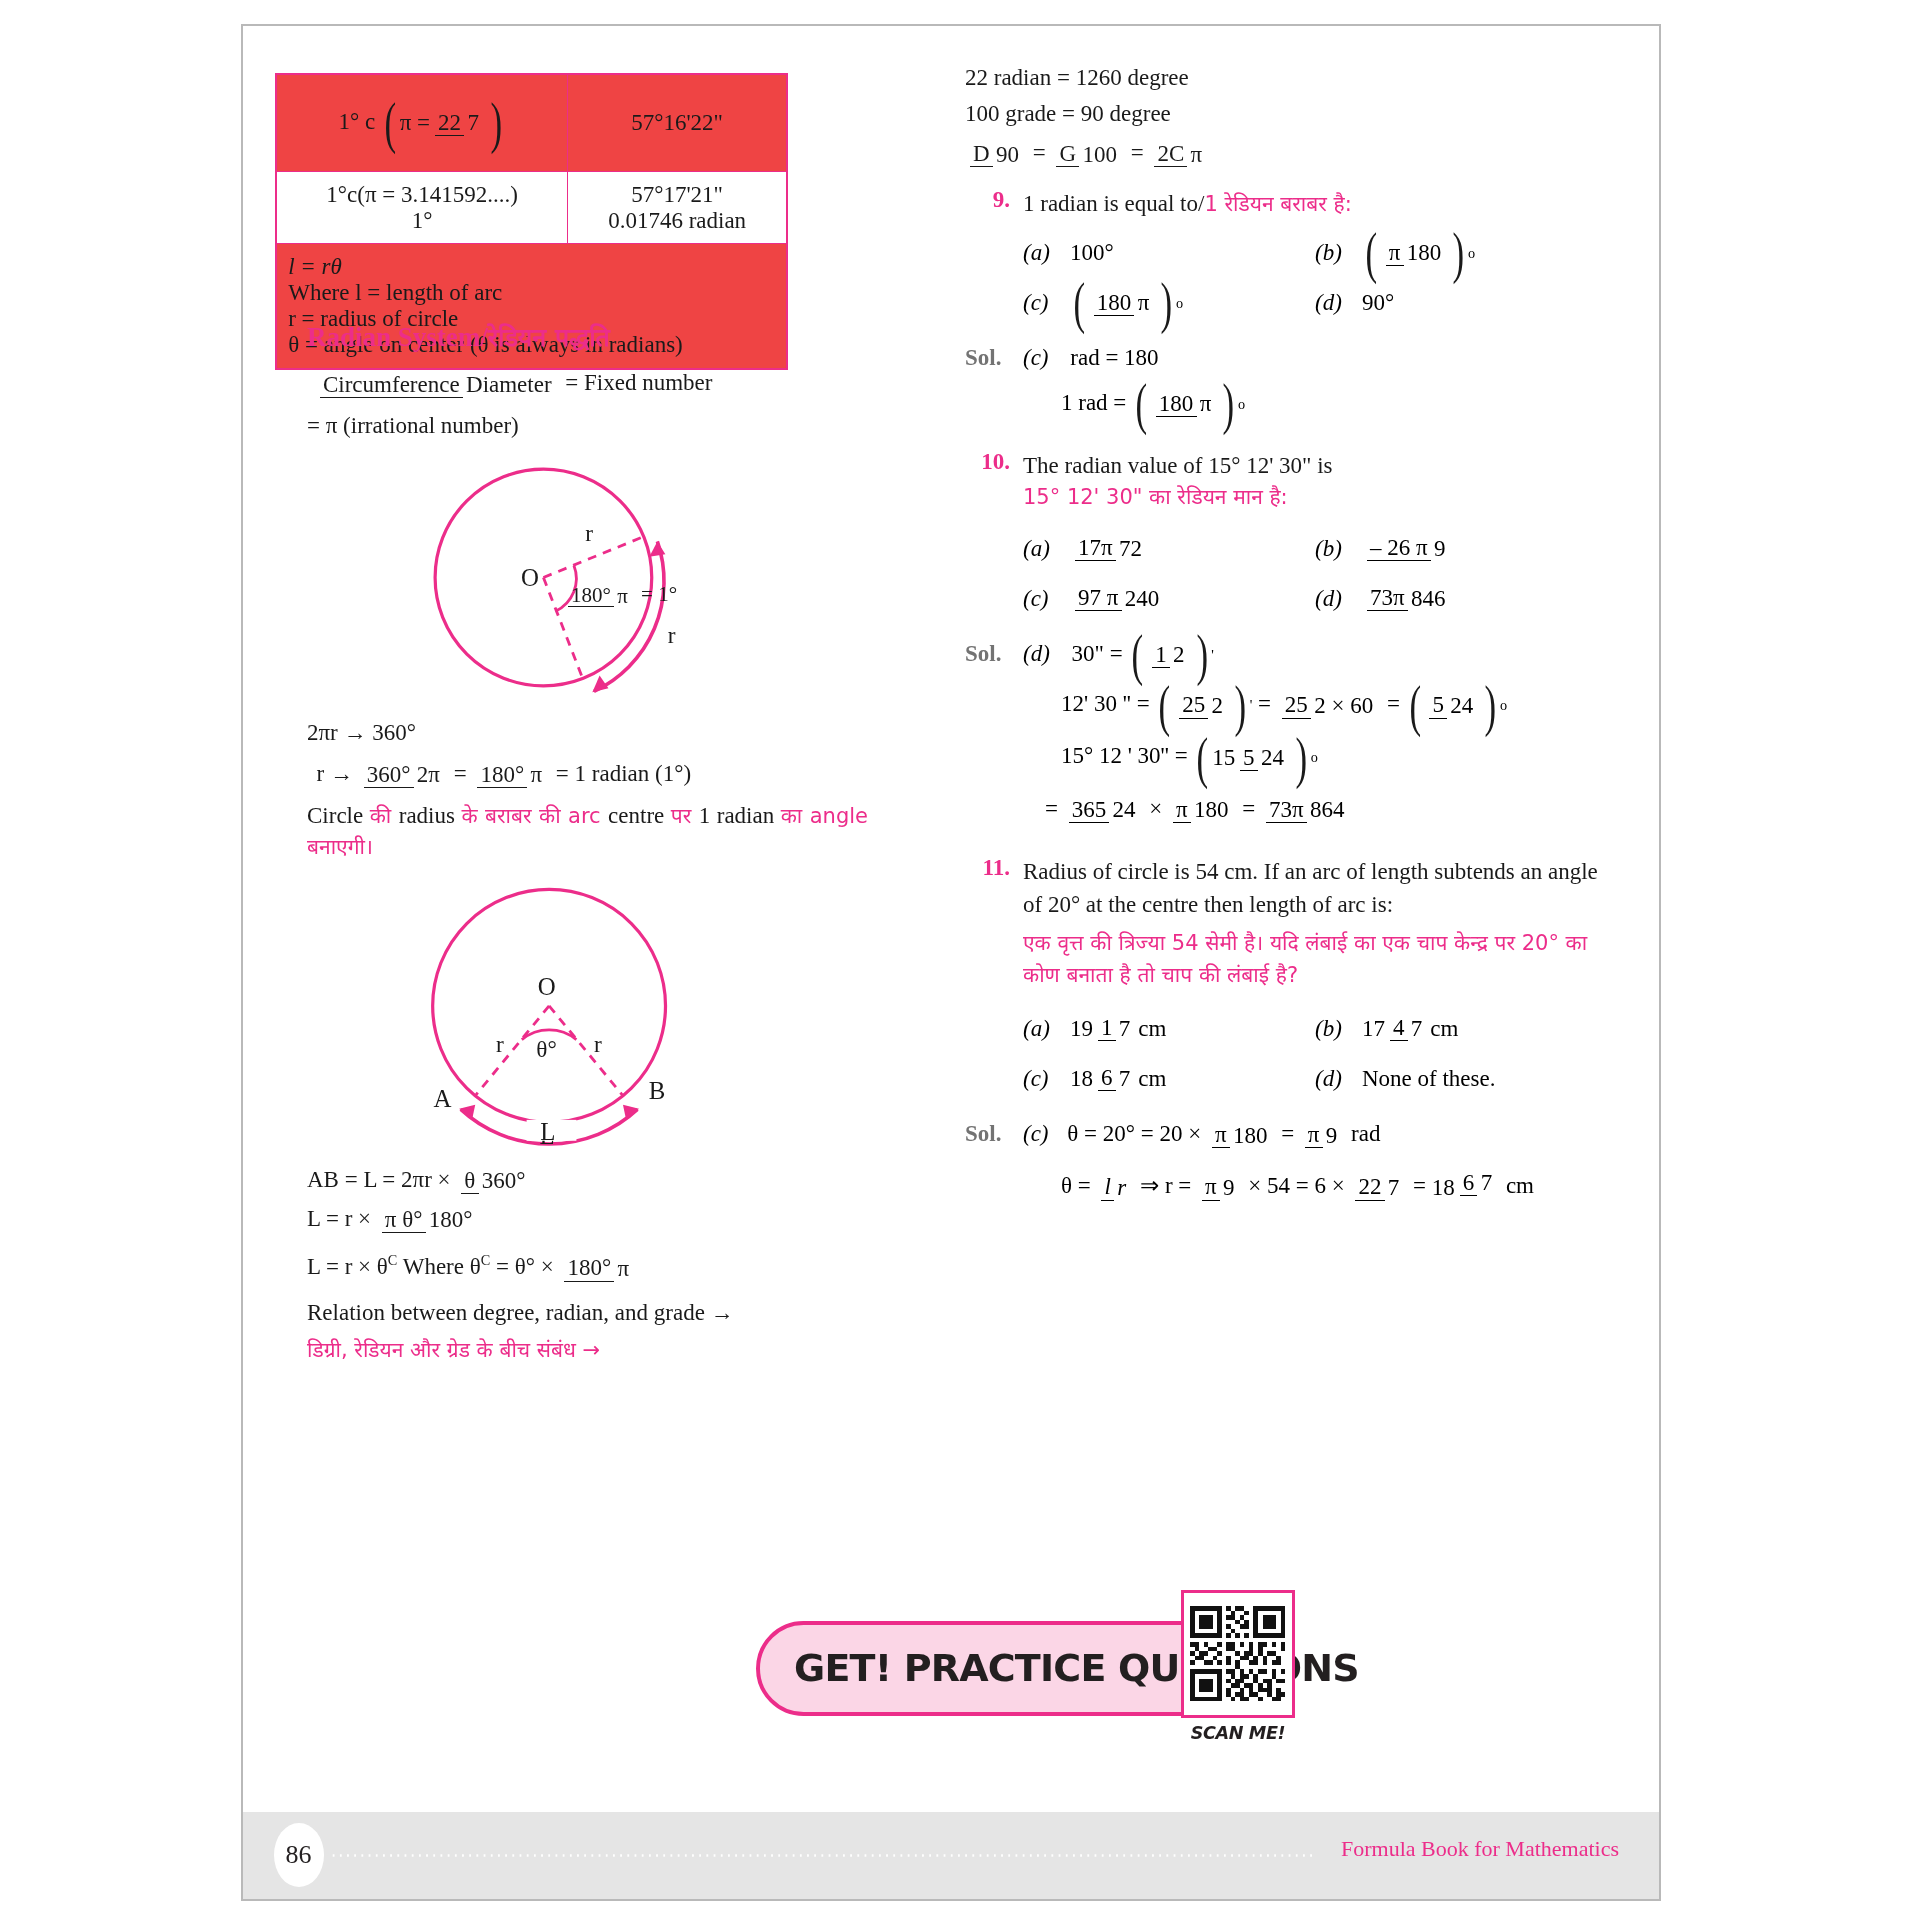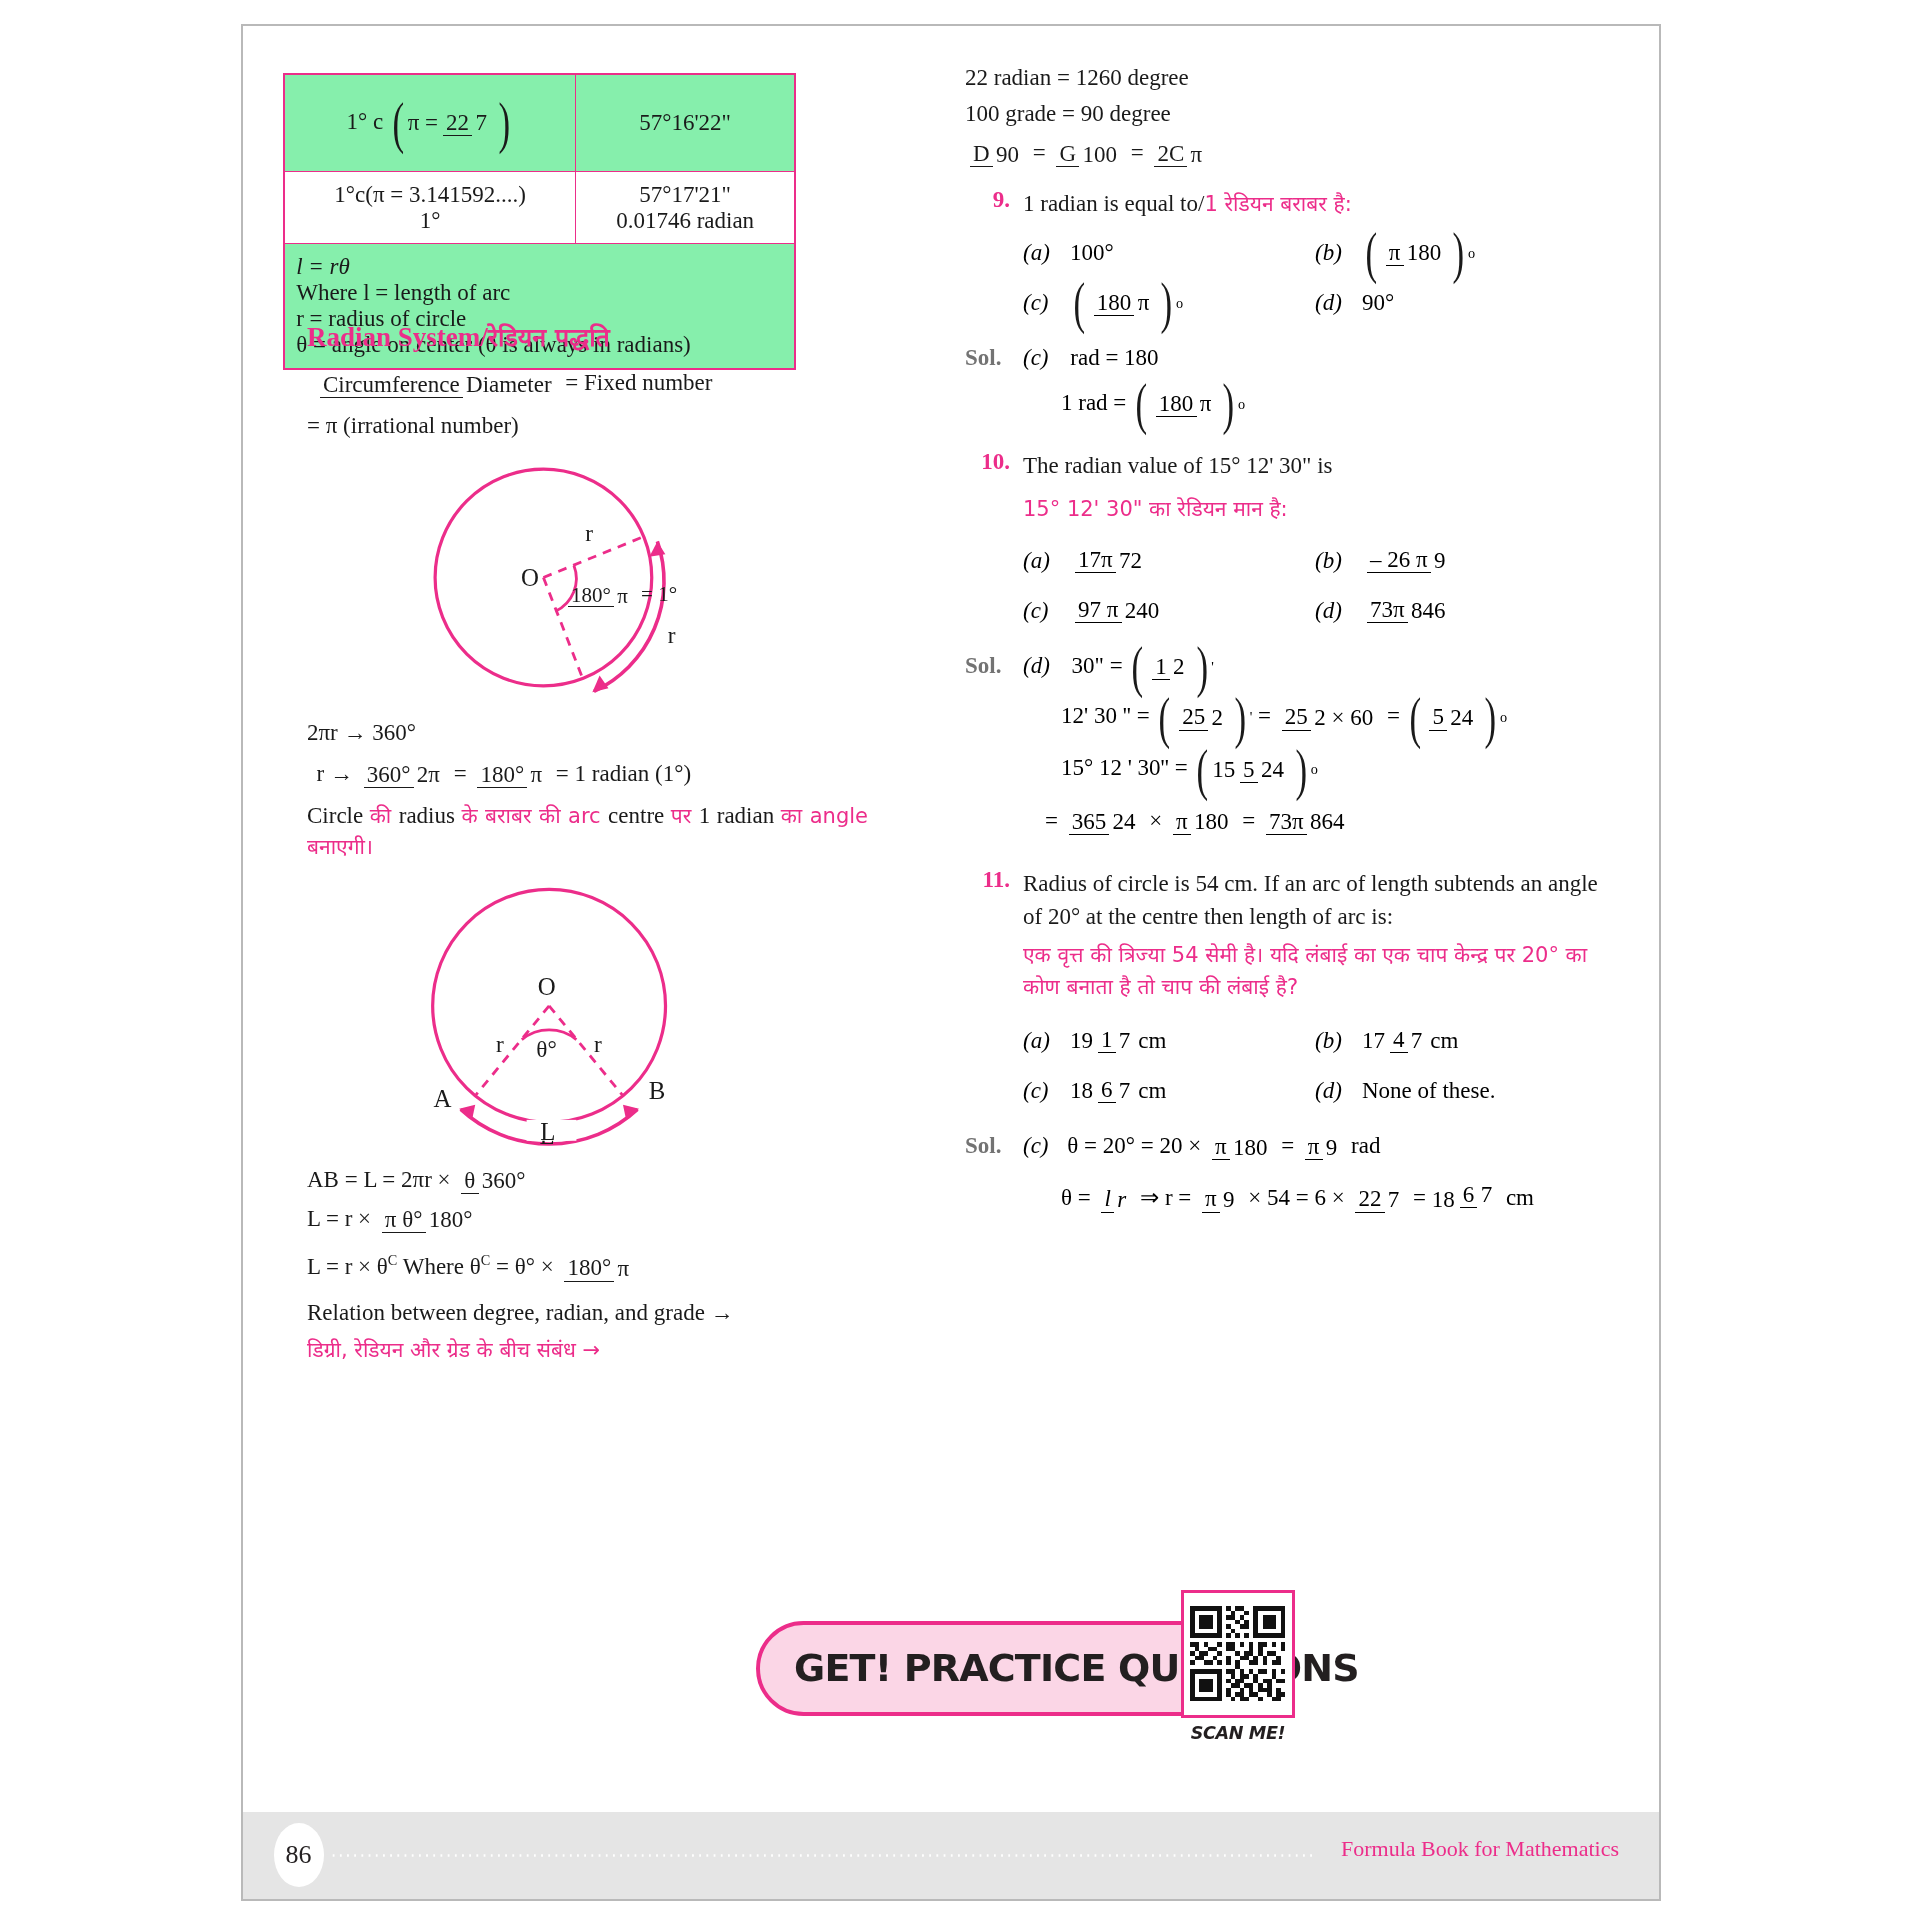--- a/index.html
+++ b/index.html
@@ -21,43 +21,43 @@
   }
   .content{
     position:absolute;
     left:0;top:0;right:0;bottom:0;
   }
   .col-left{position:absolute;left:64px;top:36px;width:561px;}
   .col-right{position:absolute;left:722px;top:36px;width:642px;}
 
   
   .txt{font-size:23px;line-height:1.35;color:#1a1a1a;}
-  .pink{color:#ec2d8a;margin-top:12px;}
+  .pink{color:#ec2d8a;}
   .hi{font-family:"DejaVu Sans", sans-serif;font-size:21px;}
   .ital{font-style:italic;}
 
   
   .frac{display:inline-flex;flex-direction:row;align-items:center;
         vertical-align:middle;margin:0 4.8px;line-height:1.05;}
   .frac .num{padding:0 3.2px;border-bottom:1.6px solid currentColor;}
   .frac .den{padding:0 3.2px;}
   .paren{display:inline-flex;align-items:center;vertical-align:middle;
          font-size:1.0em;}
   .paren .lp,.paren .rp{font-size:2.45em;font-weight:300;line-height:.62;
          transform:scaleX(.62);display:inline-block;color:#1a1a1a;}
   .sup{font-size:.62em;vertical-align:super;}
   .mixed{display:inline-flex;align-items:flex-start;vertical-align:middle;}
 
   
   .ftable{
-    position:absolute;left:40px;top:47px;
+    position:absolute;left:32px;top:47px;
     width:513px;
     border-collapse:collapse;
     border:2.4px solid #ec2d8a;
-    background:#86efac;
+    background:#ef4444;
   }
   .ftable td{
     border:1.6px solid #ec2d8a;
     padding:9.6px 11.2px;
     font-size:23px;color:#1a1a1a;
     vertical-align:middle;
   }
   .ftable .white{background:#ffffff;}
   .ftable .ctr{text-align:center;}
   .ftable .tall{height:77px;}

